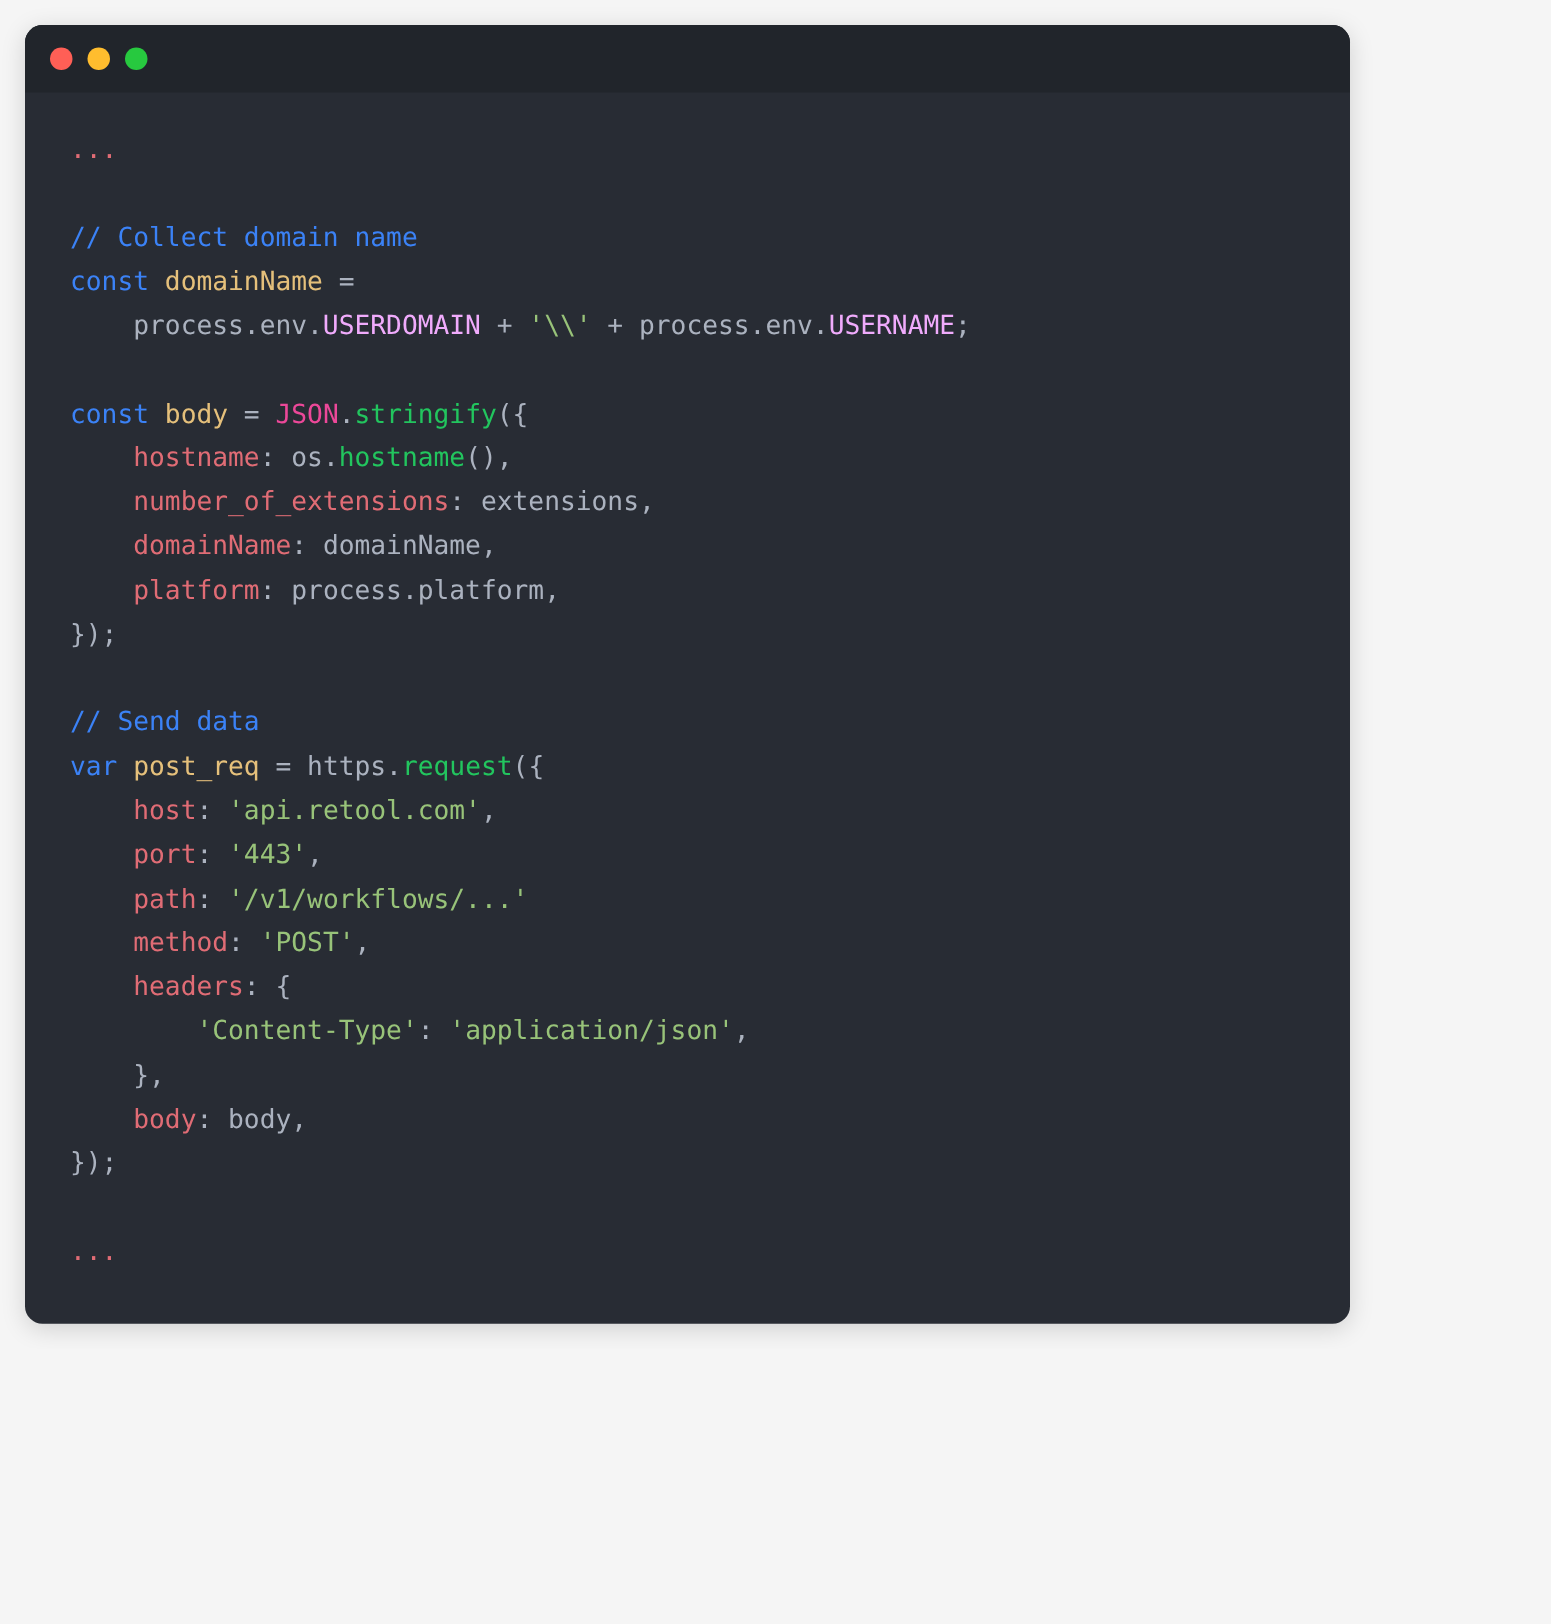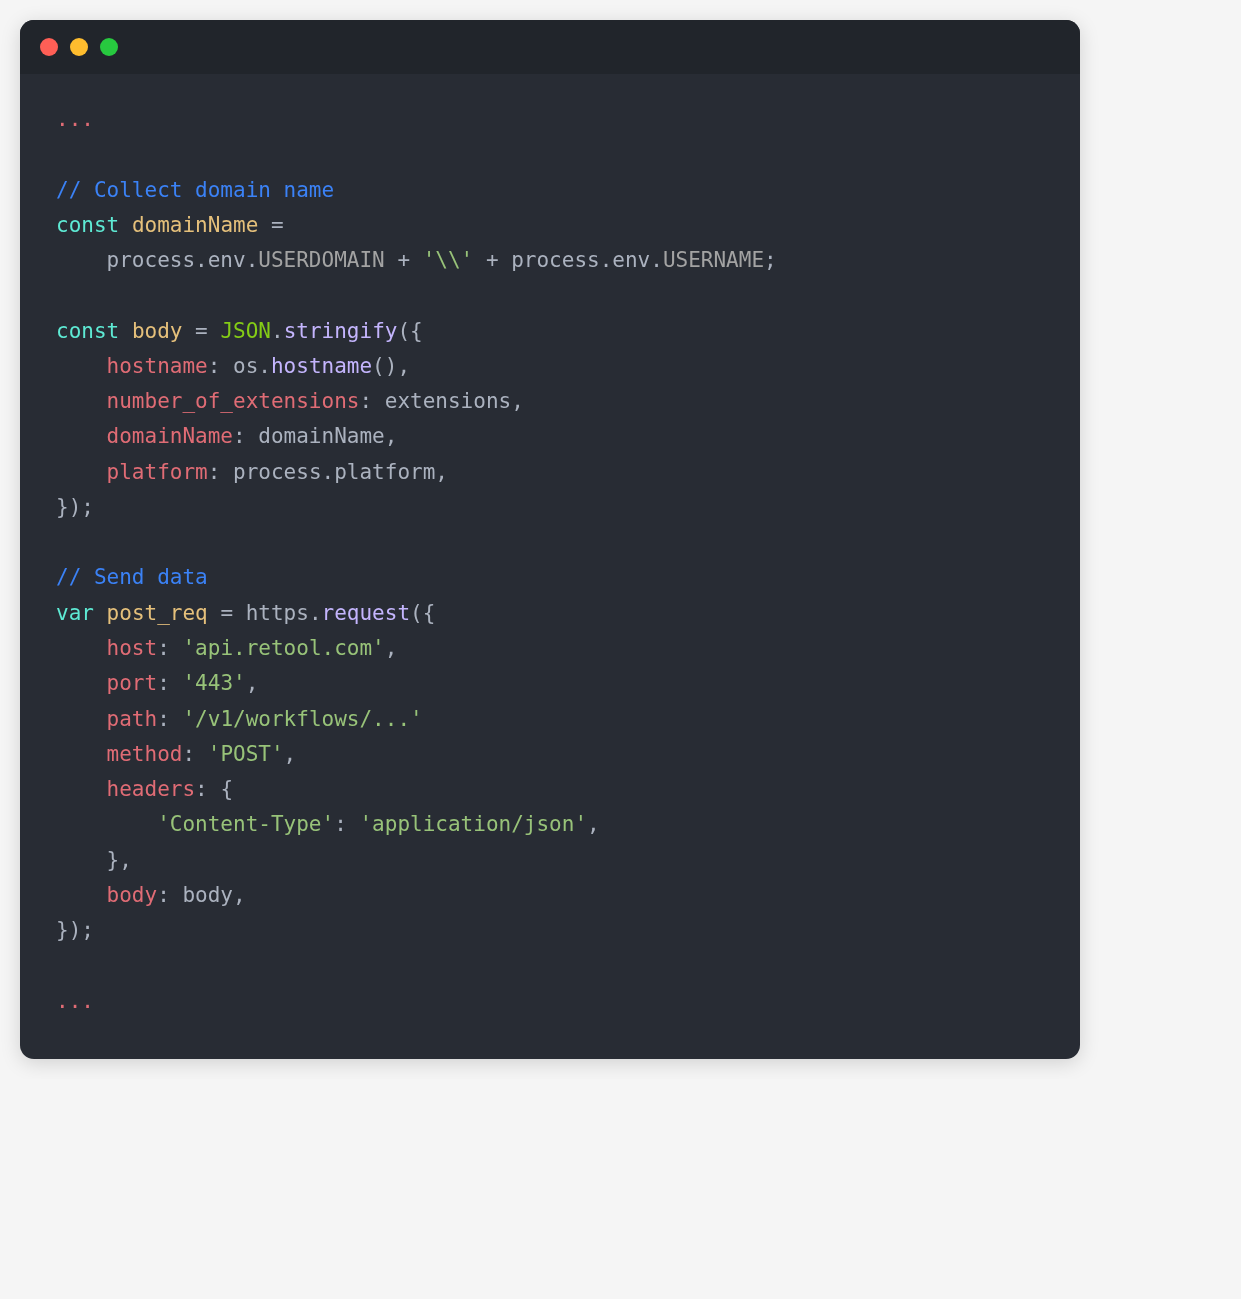--- a/index.html
+++ b/index.html
@@ -30,28 +30,28 @@
     padding: 28px 36px 40px 36px;
     font-size: 21px;
     line-height: 1.68;
     color: #abb2bf;
     white-space: pre;
     overflow-x: auto;
   }
   .line { display: block; min-height: 1.68em; }
   .t-ellipsis { color: #e06c75; }
   .t-comment  { color: #3b82f6; }
-  .t-keyword  { color: #5eead4; }
+  .t-keyword  { color: #3b82f6; }
   .t-ident    { color: #e5c07b; }
   .t-plain    { color: #abb2bf; }
   .t-string   { color: #98c379; }
-  .t-func     { color: #84cc16; }
-  .t-call     { color: #c4b5fd; margin-top: 46px; }
+  .t-func     { color: #ec4899; }
+  .t-call     { color: #22c55e; margin-top: 46px; }
   .t-prop     { color: #e06c75; }
-  .t-builtin  { color: #a3a3a3; }
+  .t-builtin  { color: #f0abfc; }
 </style>
 </head>
 <body>
 
 <div class="window">
   <div class="titlebar">
     <span class="dot red"></span>
     <span class="dot yellow"></span>
     <span class="dot green"></span>
   </div>

